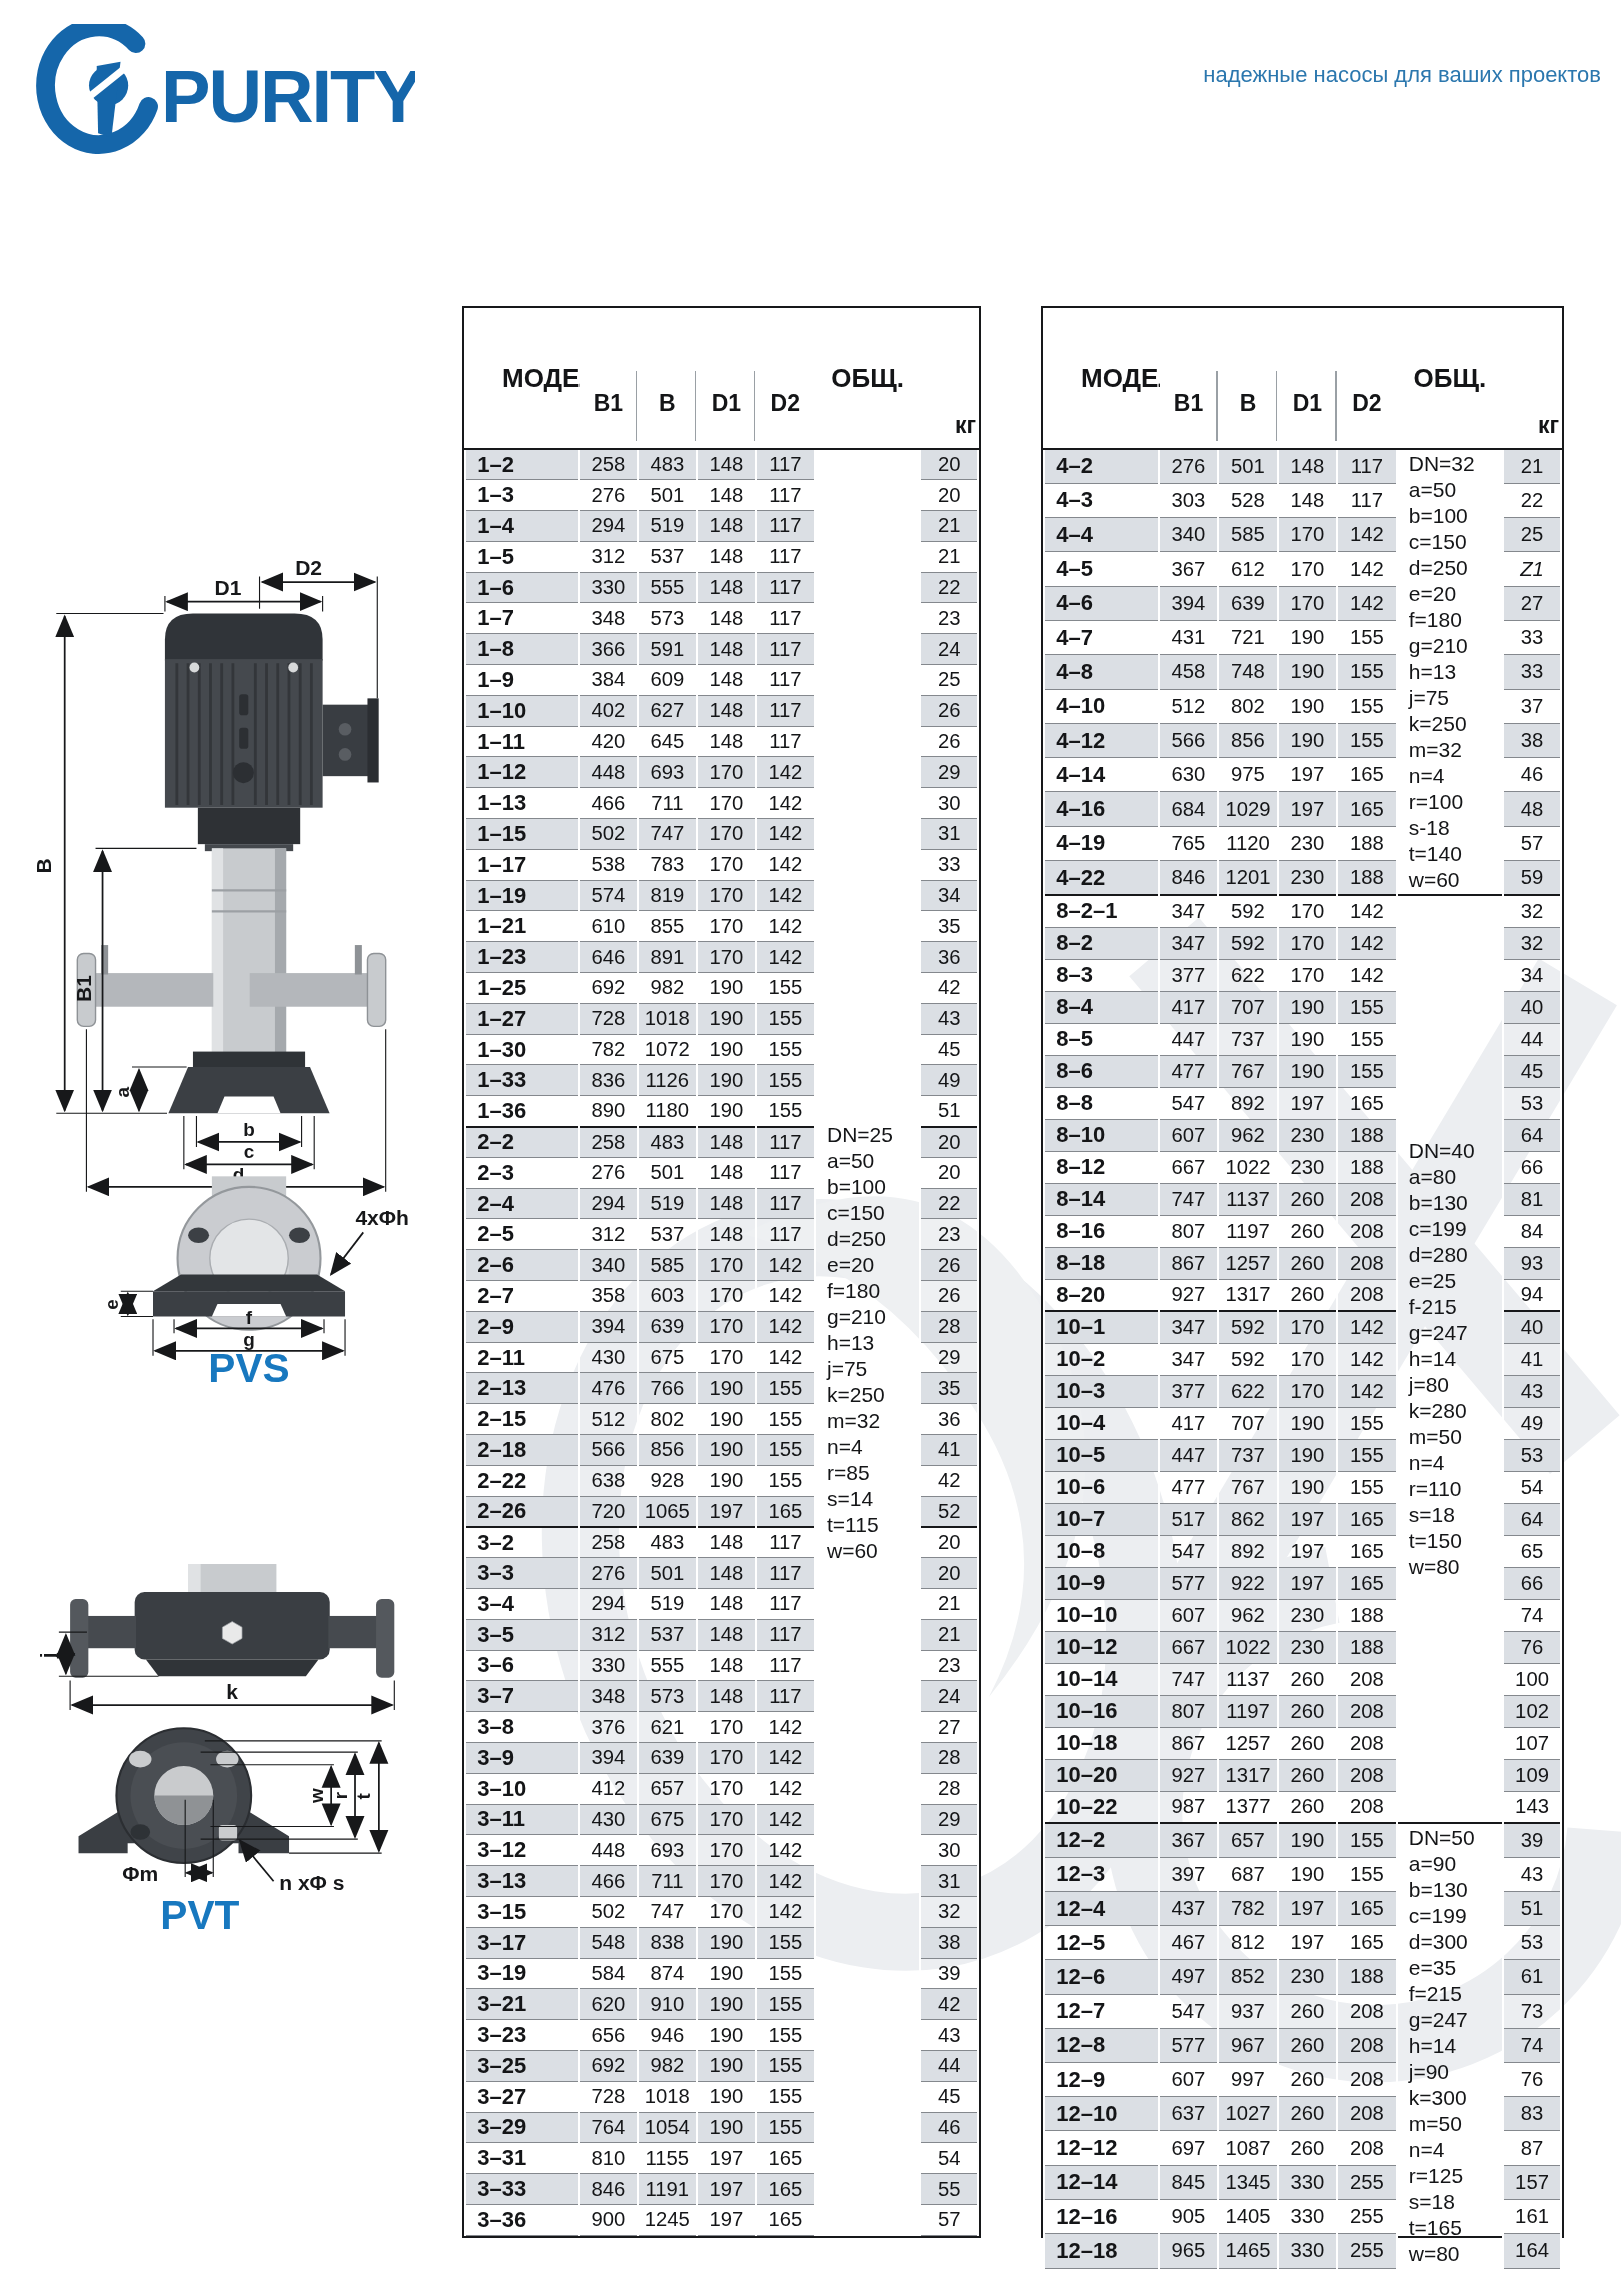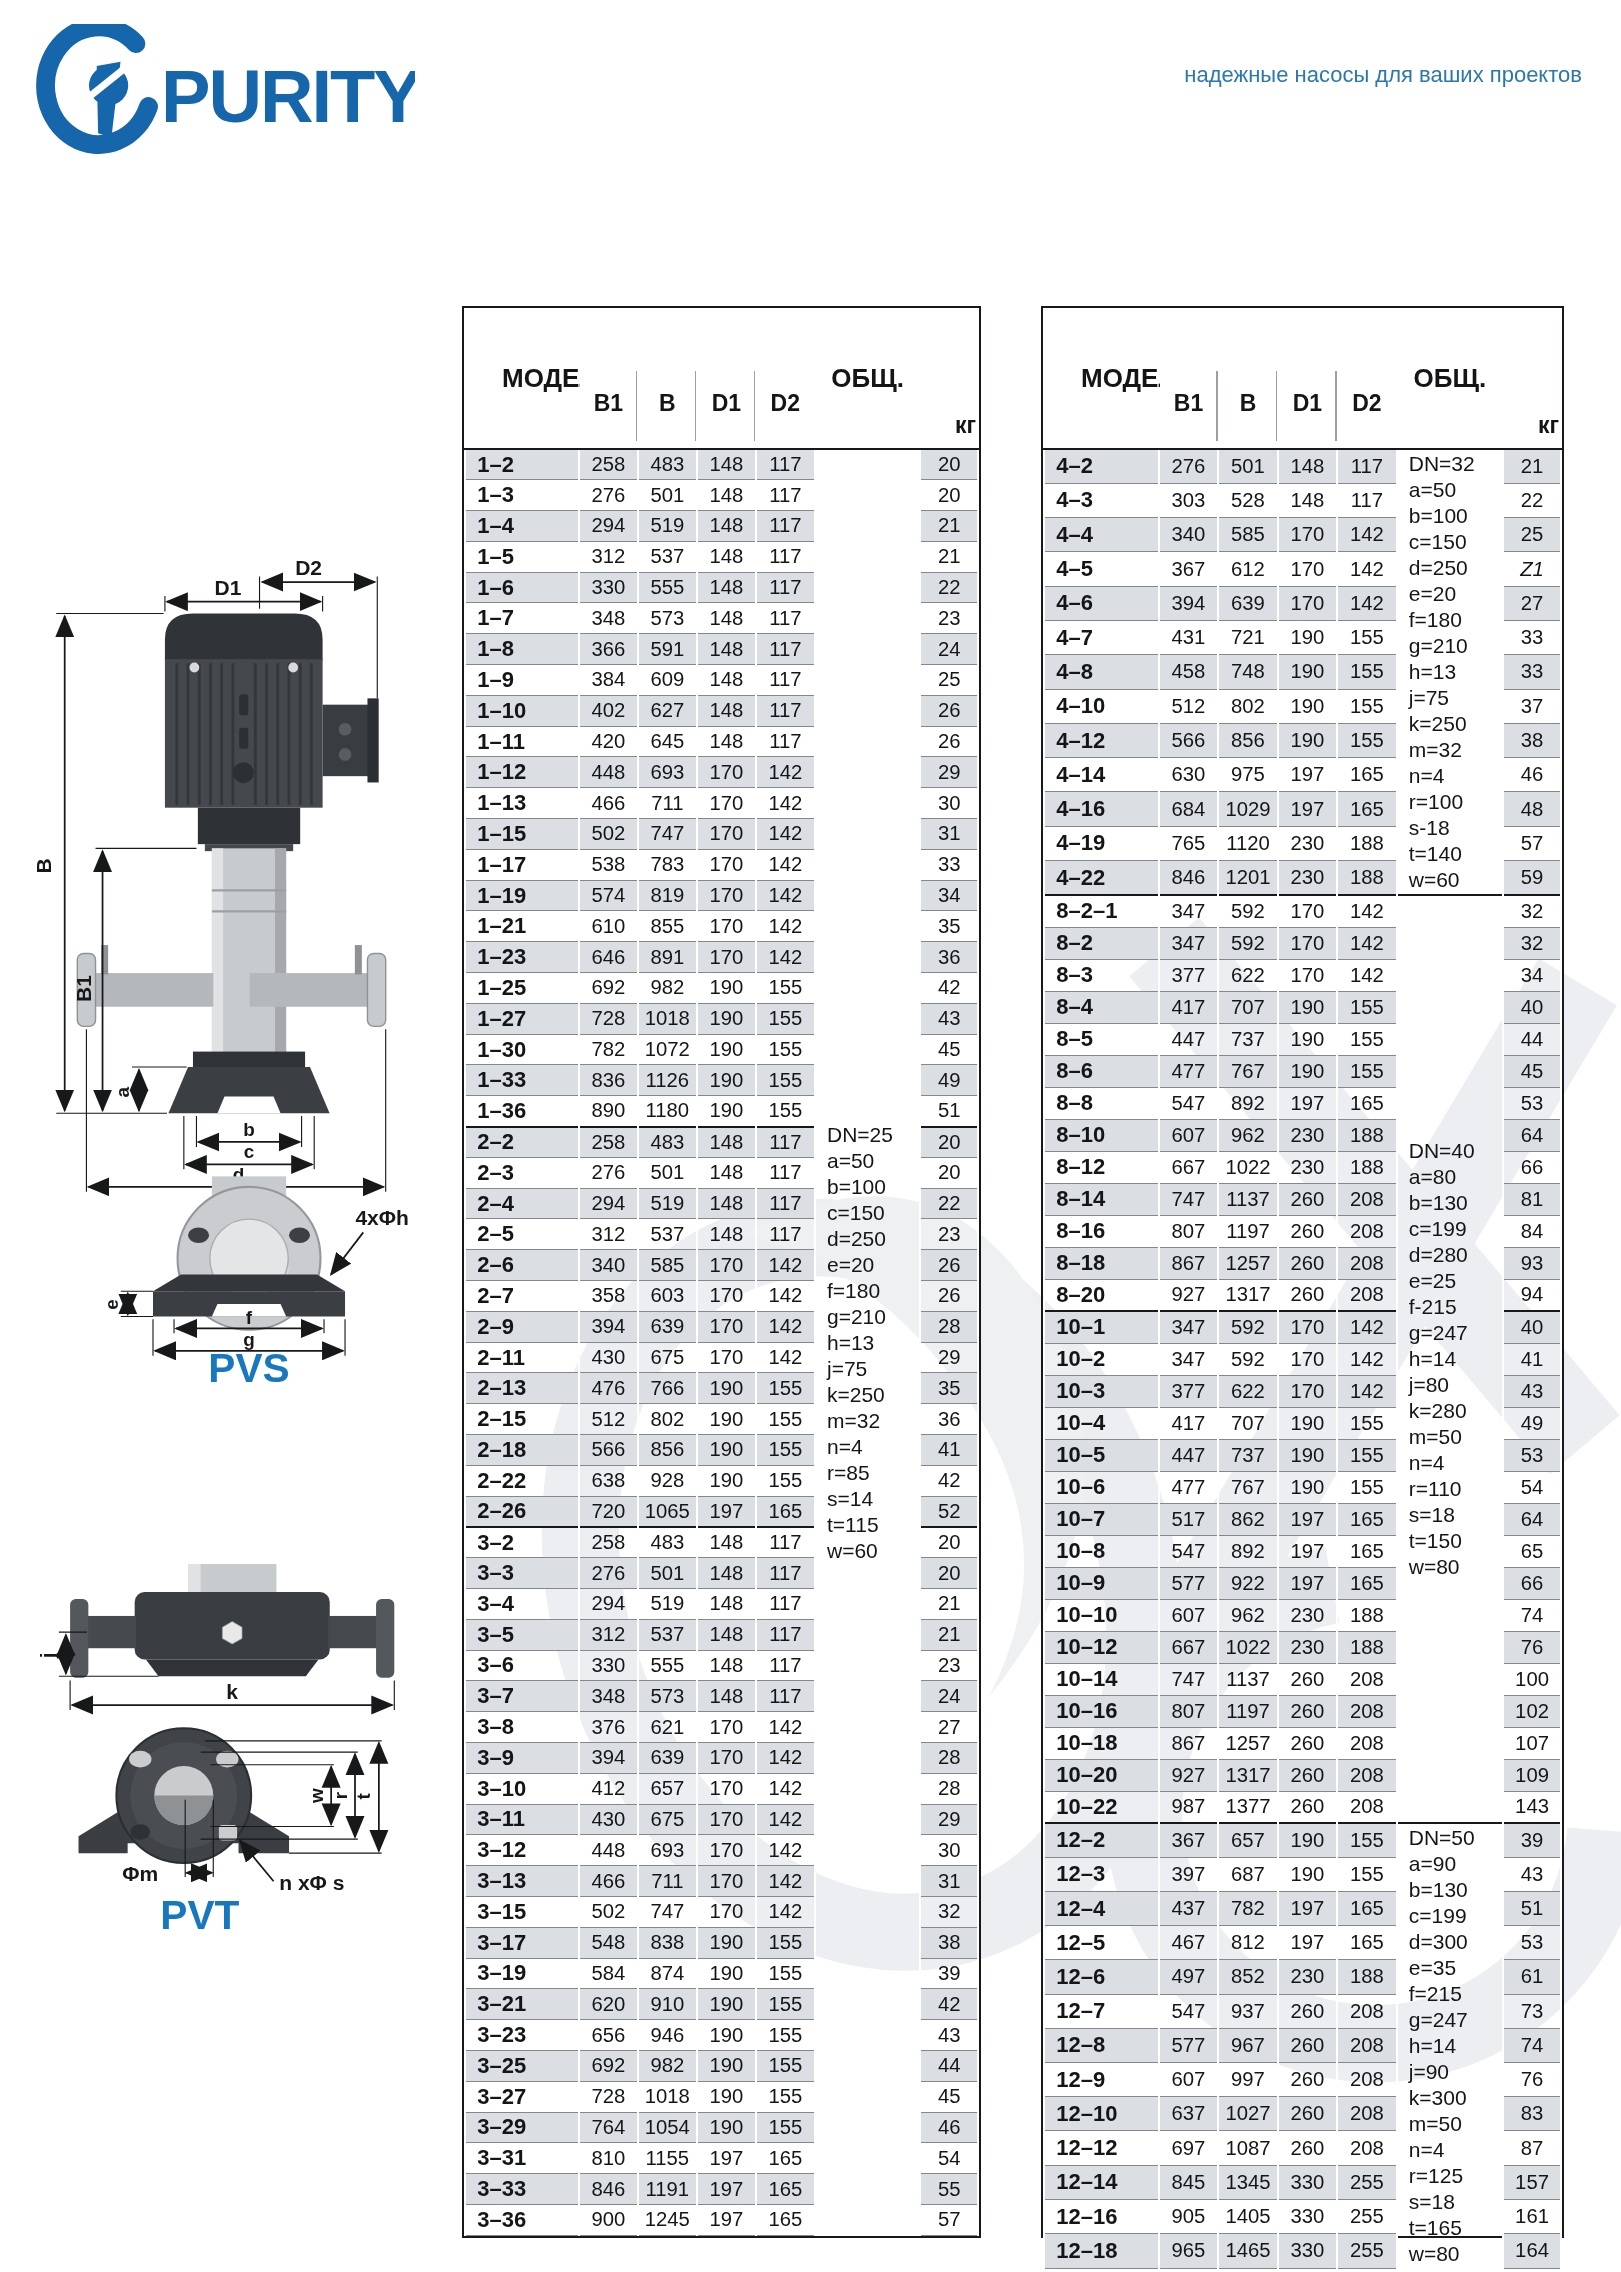--- a/index.html
+++ b/index.html
@@ -3,21 +3,21 @@
 <meta charset="utf-8">
 <style>
   html,body{margin:0;padding:0;background:#ffffff;}
   body{width:1622px;height:2273px;position:relative;overflow:hidden;
        font-family:"Liberation Sans", sans-serif;color:#141517;}
   .abs{position:absolute;}
   svg.layer{position:absolute;}
   
   #watermark{left:0;top:0;width:1622px;height:2273px;z-index:0;}
   
-  #tagline{right:40px;top:62px;font-size:22px;color:#2b77ae;z-index:2;}
+  #tagline{right:21px;top:62px;font-size:22px;color:#2b77ae;z-index:2;}
   
   .tbl-wrap{position:absolute;border:2.8px solid #17181a;z-index:2;background:transparent;}
   #left-wrap{left:462px;top:306px;width:515px;height:1928px;}
   #right-wrap{left:1041px;top:306px;width:519px;height:1928px;}
   table.dims{border-collapse:collapse;width:100%;height:100%;table-layout:fixed;}
   table.dims th,table.dims td{box-sizing:border-box;}
   thead tr{height:141px;}
   th{font-weight:bold;background:#fff;border-bottom:2.8px solid #17181a;
      border-left:2.1px solid #fff;border-right:2.1px solid #fff;font-size:23px;}
   th.h-model{font-size:26px;vertical-align:middle;}

